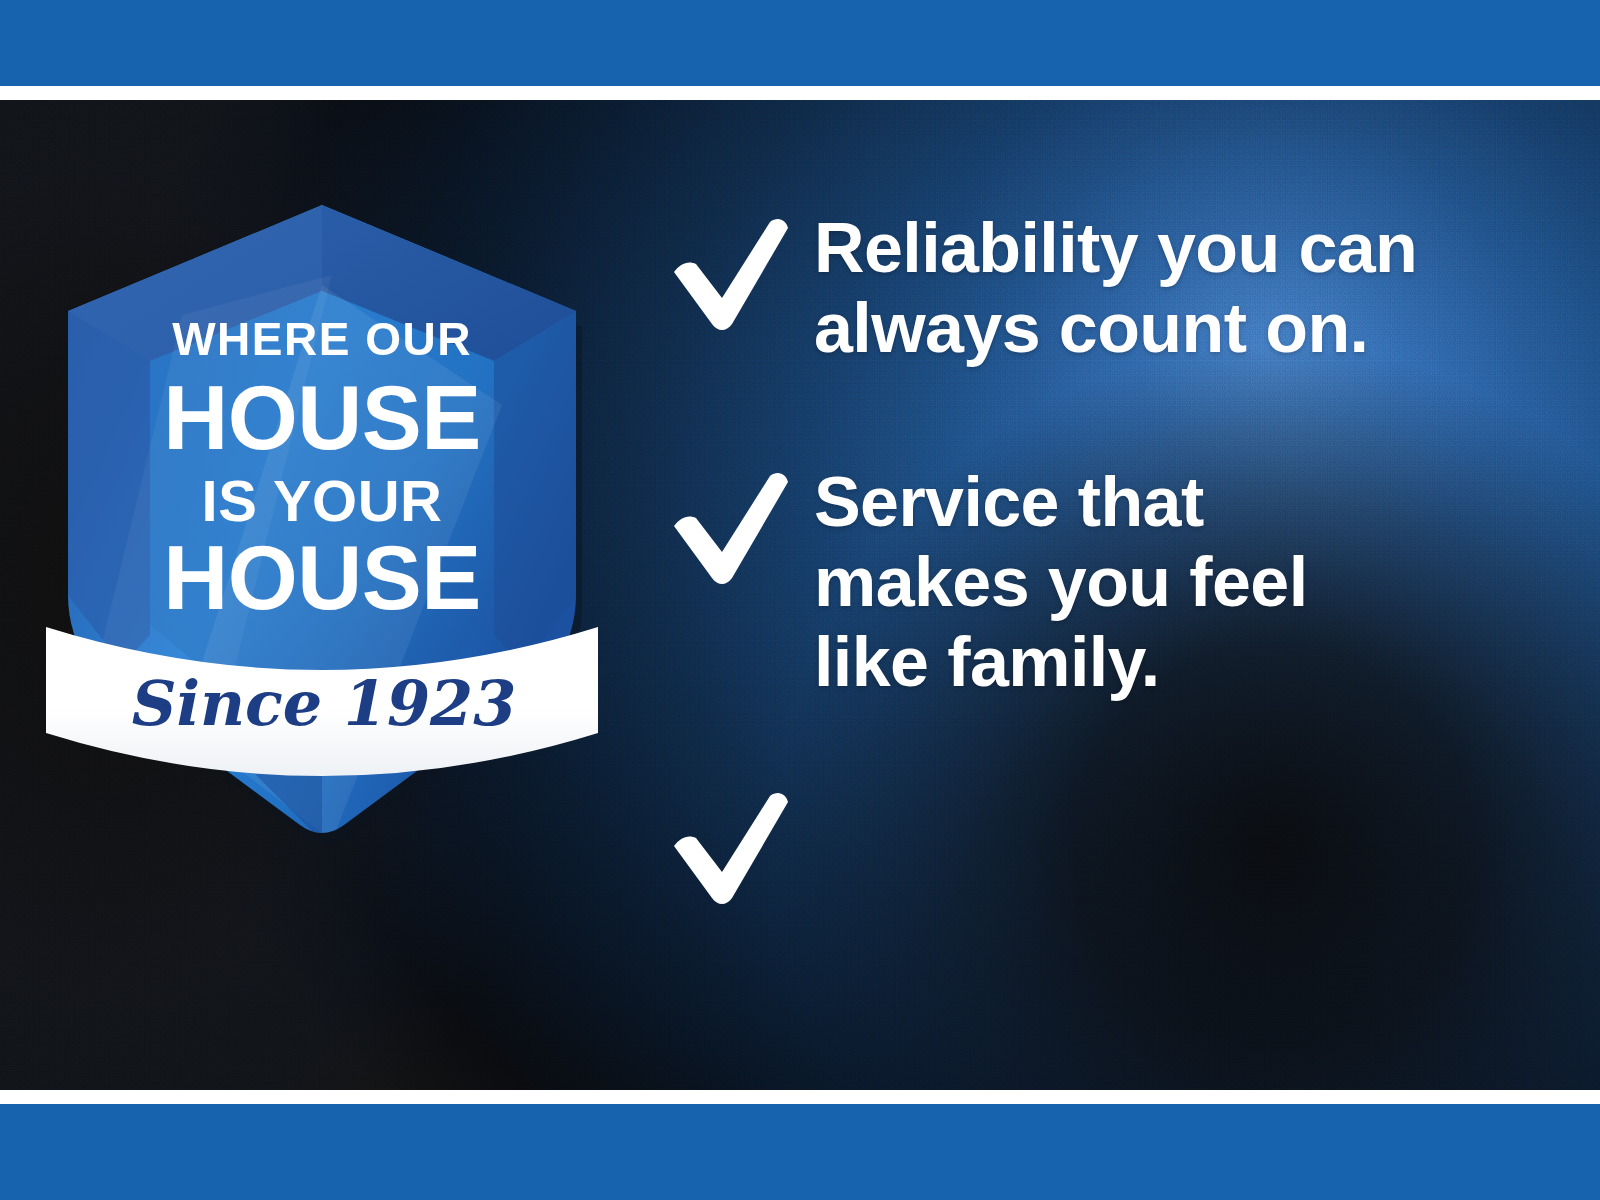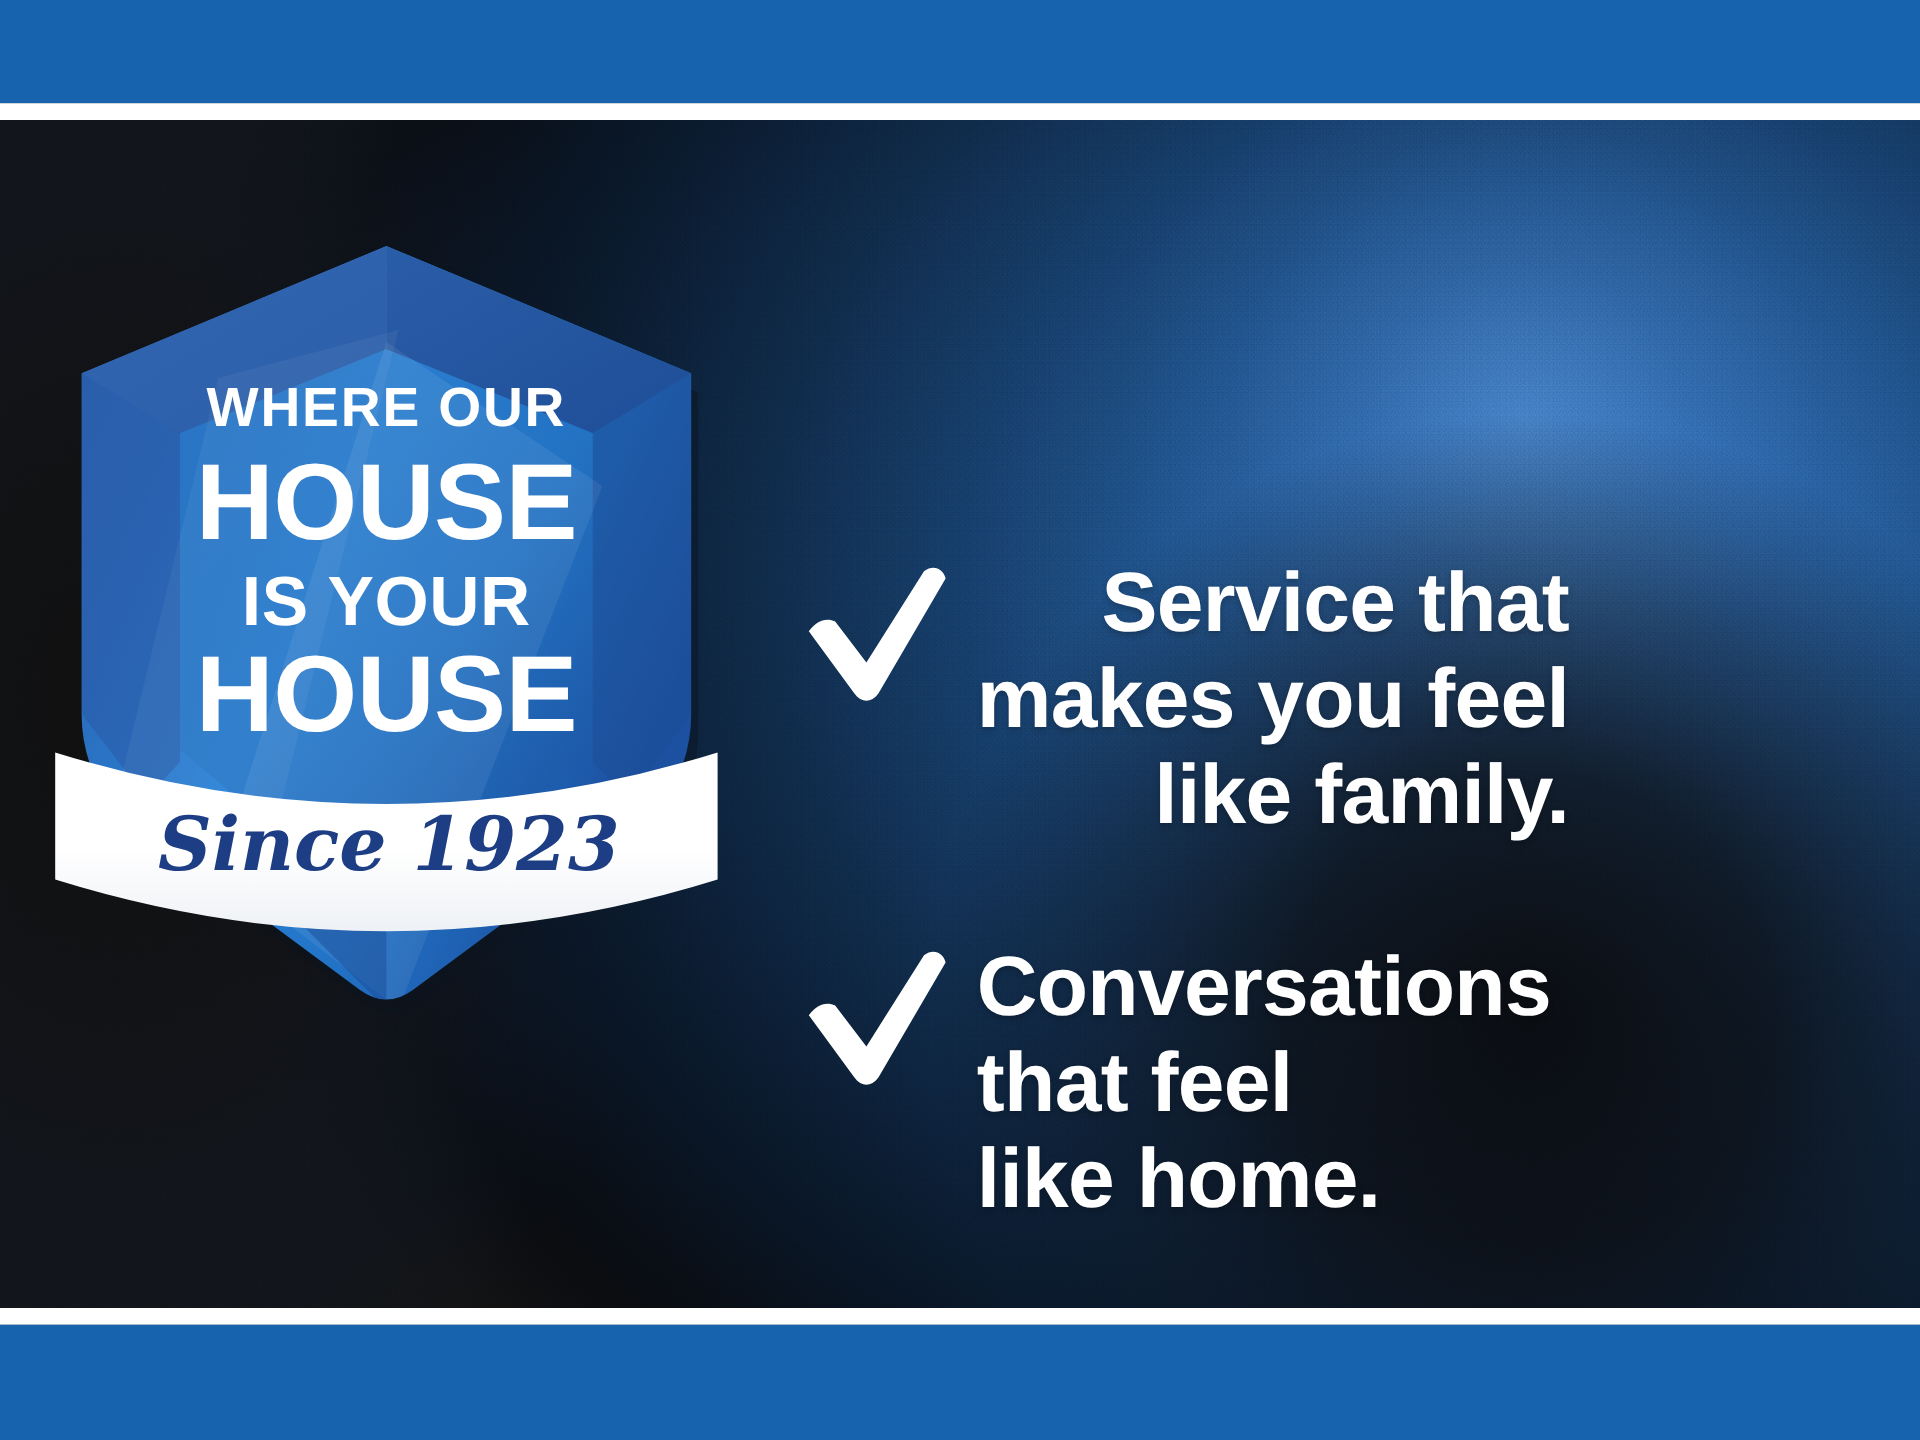--- a/index.html
+++ b/index.html
@@ -172,21 +172,21 @@
     color: #ffffff;
     font-family: "Liberation Sans", sans-serif;
     font-weight: 700;
     font-size: 70px;
     line-height: 80px;
     letter-spacing: -0.6px;
     white-space: pre-line;
     text-shadow: 0 2px 5px rgba(0,0,0,0.22);
   }
   #bullet-0 { top: 108px; }
-  #bullet-1 { top: 362px; text-align: right; }
+  #bullet-1 { top: 362px; }
   #bullet-2 { top: 682px; }
 </style>
 </head>
 <body>
 
 <div id="stage">
 
   <div class="brand-bar top"></div>
   <div class="brand-rule top"></div>
 
@@ -263,42 +263,49 @@
       <text class="badge-txt bt-mid" x="290" y="356">IS YOUR</text>
       <text class="badge-txt bt-big" x="290" y="444">HOUSE</text>
 
       <path d="M14,462 Q290,548 566,462 L566,568 Q290,654 14,568 Z" fill="url(#ribbonGrad)"></path>
       <text class="bt-script" x="292" y="560">Since 1923</text>
     </svg>
   </div>
 
   <div id="bullets">
 
+    <div class="bullet" id="bullet-0">
+      <span class="check">
+        <svg viewBox="0 0 132 118" xmlns="http://www.w3.org/2000/svg">
+          <path d="M14,58 C20,50 28,46 36,50 L62,84 L110,8 C118,2 126,6 128,14
+                   L72,110 C66,118 58,118 52,110 Z" fill="#ffffff"></path>
+        </svg>
+      </span>
+      <span class="btext">Reliability you can
+always count on.</span>
+    </div>
 
     <div class="bullet" id="bullet-1">
       <span class="check">
         <svg viewBox="0 0 132 118" xmlns="http://www.w3.org/2000/svg">
           <path d="M14,58 C20,50 28,46 36,50 L62,84 L110,8 C118,2 126,6 128,14
                    L72,110 C66,118 58,118 52,110 Z" fill="#ffffff"></path>
         </svg>
       </span>
       <span class="btext">Service that
 makes you feel
 like family.</span>
     </div>
 
     <div class="bullet" id="bullet-2">
       <span class="check">
         <svg viewBox="0 0 132 118" xmlns="http://www.w3.org/2000/svg">
           <path d="M14,58 C20,50 28,46 36,50 L62,84 L110,8 C118,2 126,6 128,14
                    L72,110 C66,118 58,118 52,110 Z" fill="#ffffff"></path>
         </svg>
       </span>
-      <span class="btext">Conversations
-that feel
-like home.</span>
     </div>
 
   </div>
 
   <div class="brand-rule bottom"></div>
   <div class="brand-bar bottom"></div>
 </div>
 
 </body></html>

